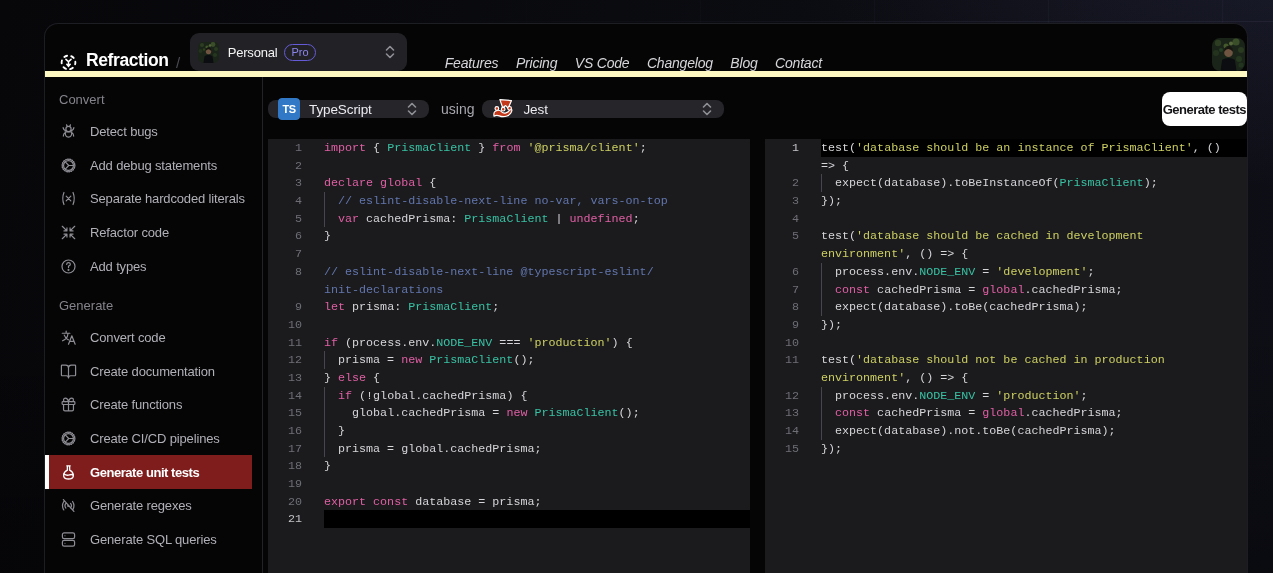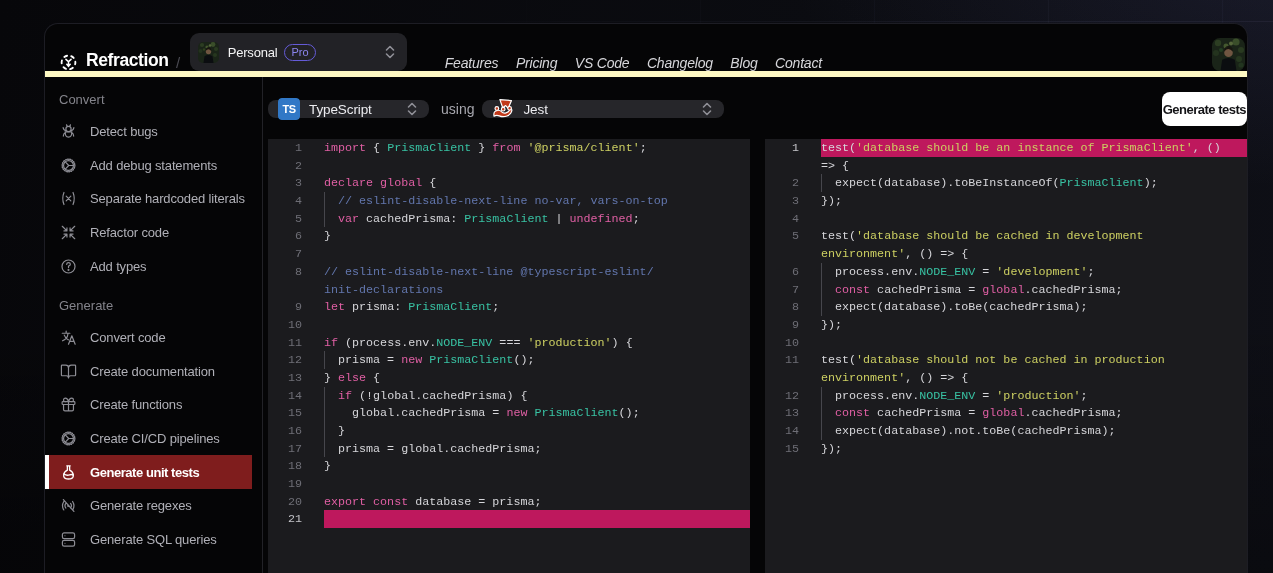--- a/index.html
+++ b/index.html
@@ -54,21 +54,21 @@
 .dd.jest { width:242px; }
 .using { color:#a7a7ae; font-size:14px; margin:0 8px 0 12px; }
 .gen { margin-left:auto; height:34px; background:#fff; color:#131316; font-size:13px; font-weight:700; border-radius:8px; display:flex; align-items:center; padding:0 1px; letter-spacing:-0.5px;}
 
 .eds { margin-top:13px; flex:1; display:flex; gap:15px; min-height:0; }
 .ed { background:#1b1b1e; flex:1; padding-top:0; font-family:"Liberation Mono", monospace; font-size:11.7px; overflow:hidden; }
 .row { display:flex; height:17.7px; line-height:19.0px; white-space:pre; }
 .ln { flex:0 0 34px; text-align:right; color:#6e6e76; }
 .ln.on { color:#c3c3c8; }
 .cd { flex:1; margin-left:22px; position:relative; color:#d6d6da; }
-.row.hl .cd { background:#be185d; }
+.row.hl .cd { background:#000000; }
 .g { position:absolute; left:0; top:0; bottom:0; width:1px; background:#46464c; }
 .k { color:#e05fa4; }
 .t { color:#38c2a3; }
 .s { color:#cdd062; }
 .c { color:#6276ad; }
 .sq { text-decoration-style:wavy; text-decoration-color:#d8434a; text-decoration-thickness:1px; text-underline-offset:3px; }
 </style>
 </head>
 <body>
 <div class="outer"></div>

